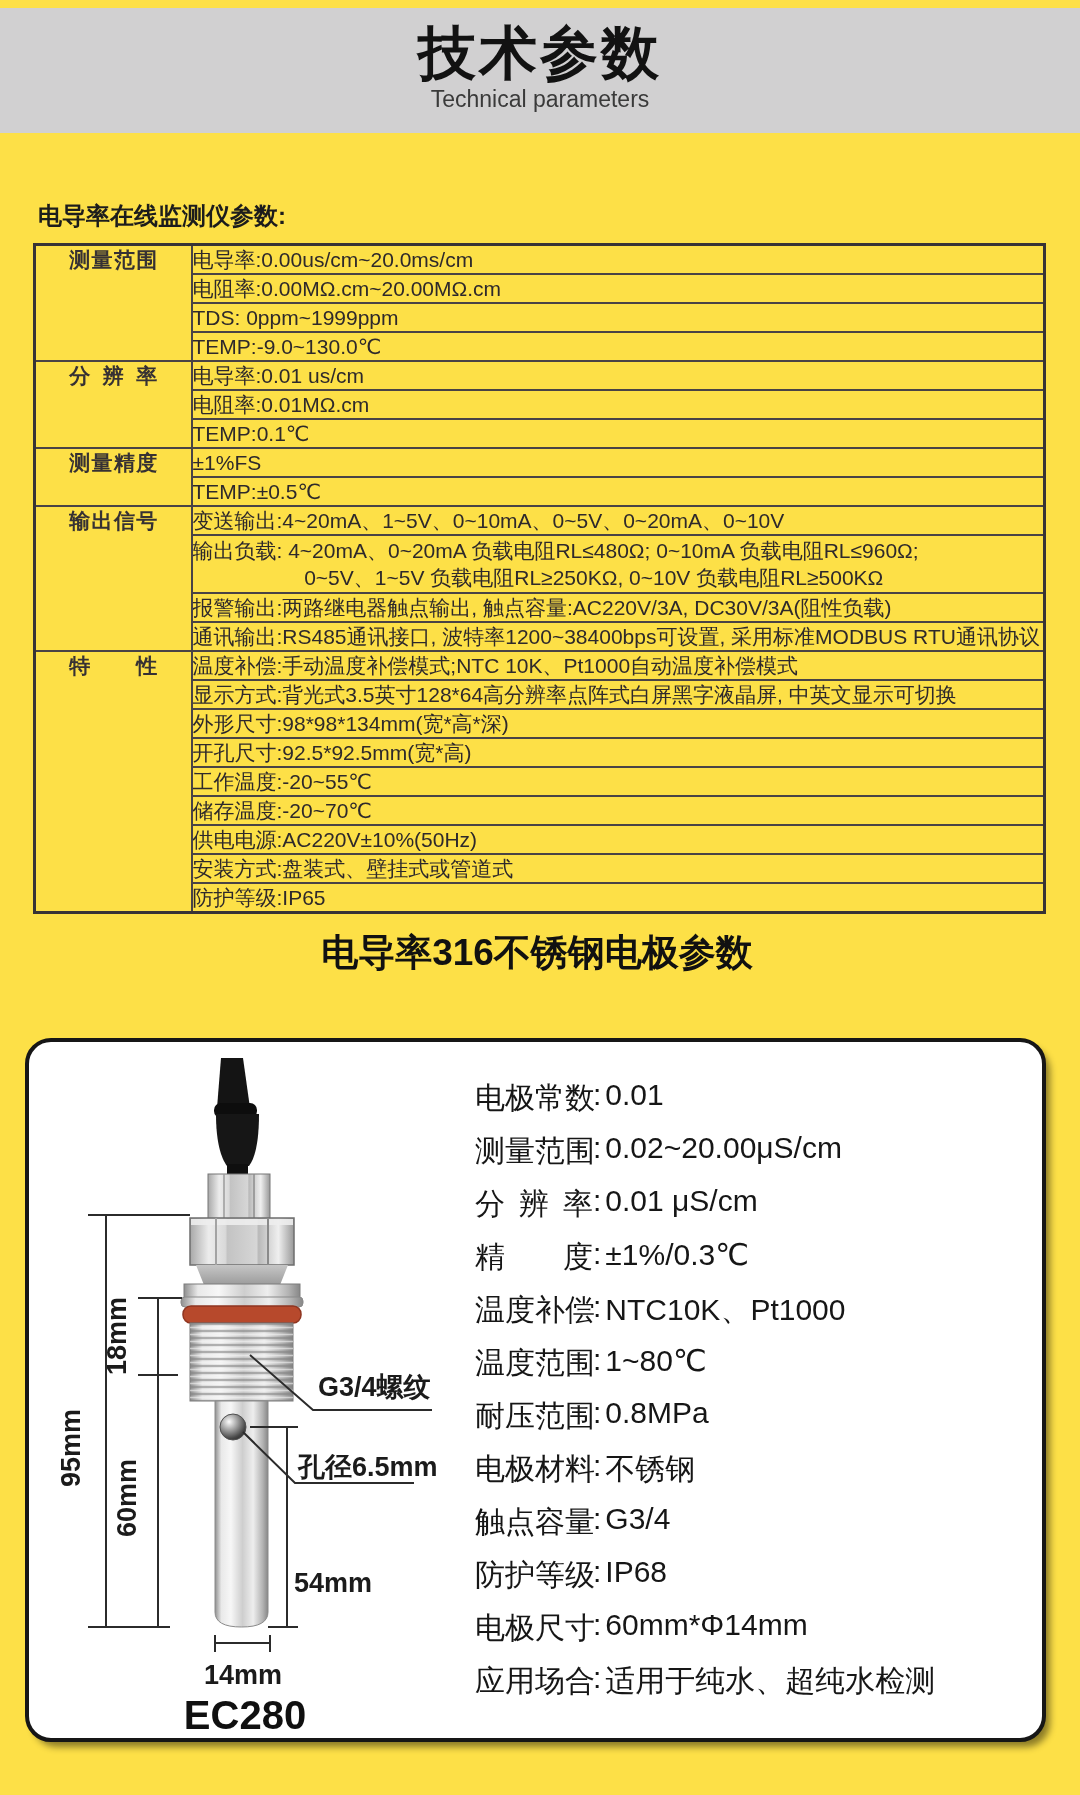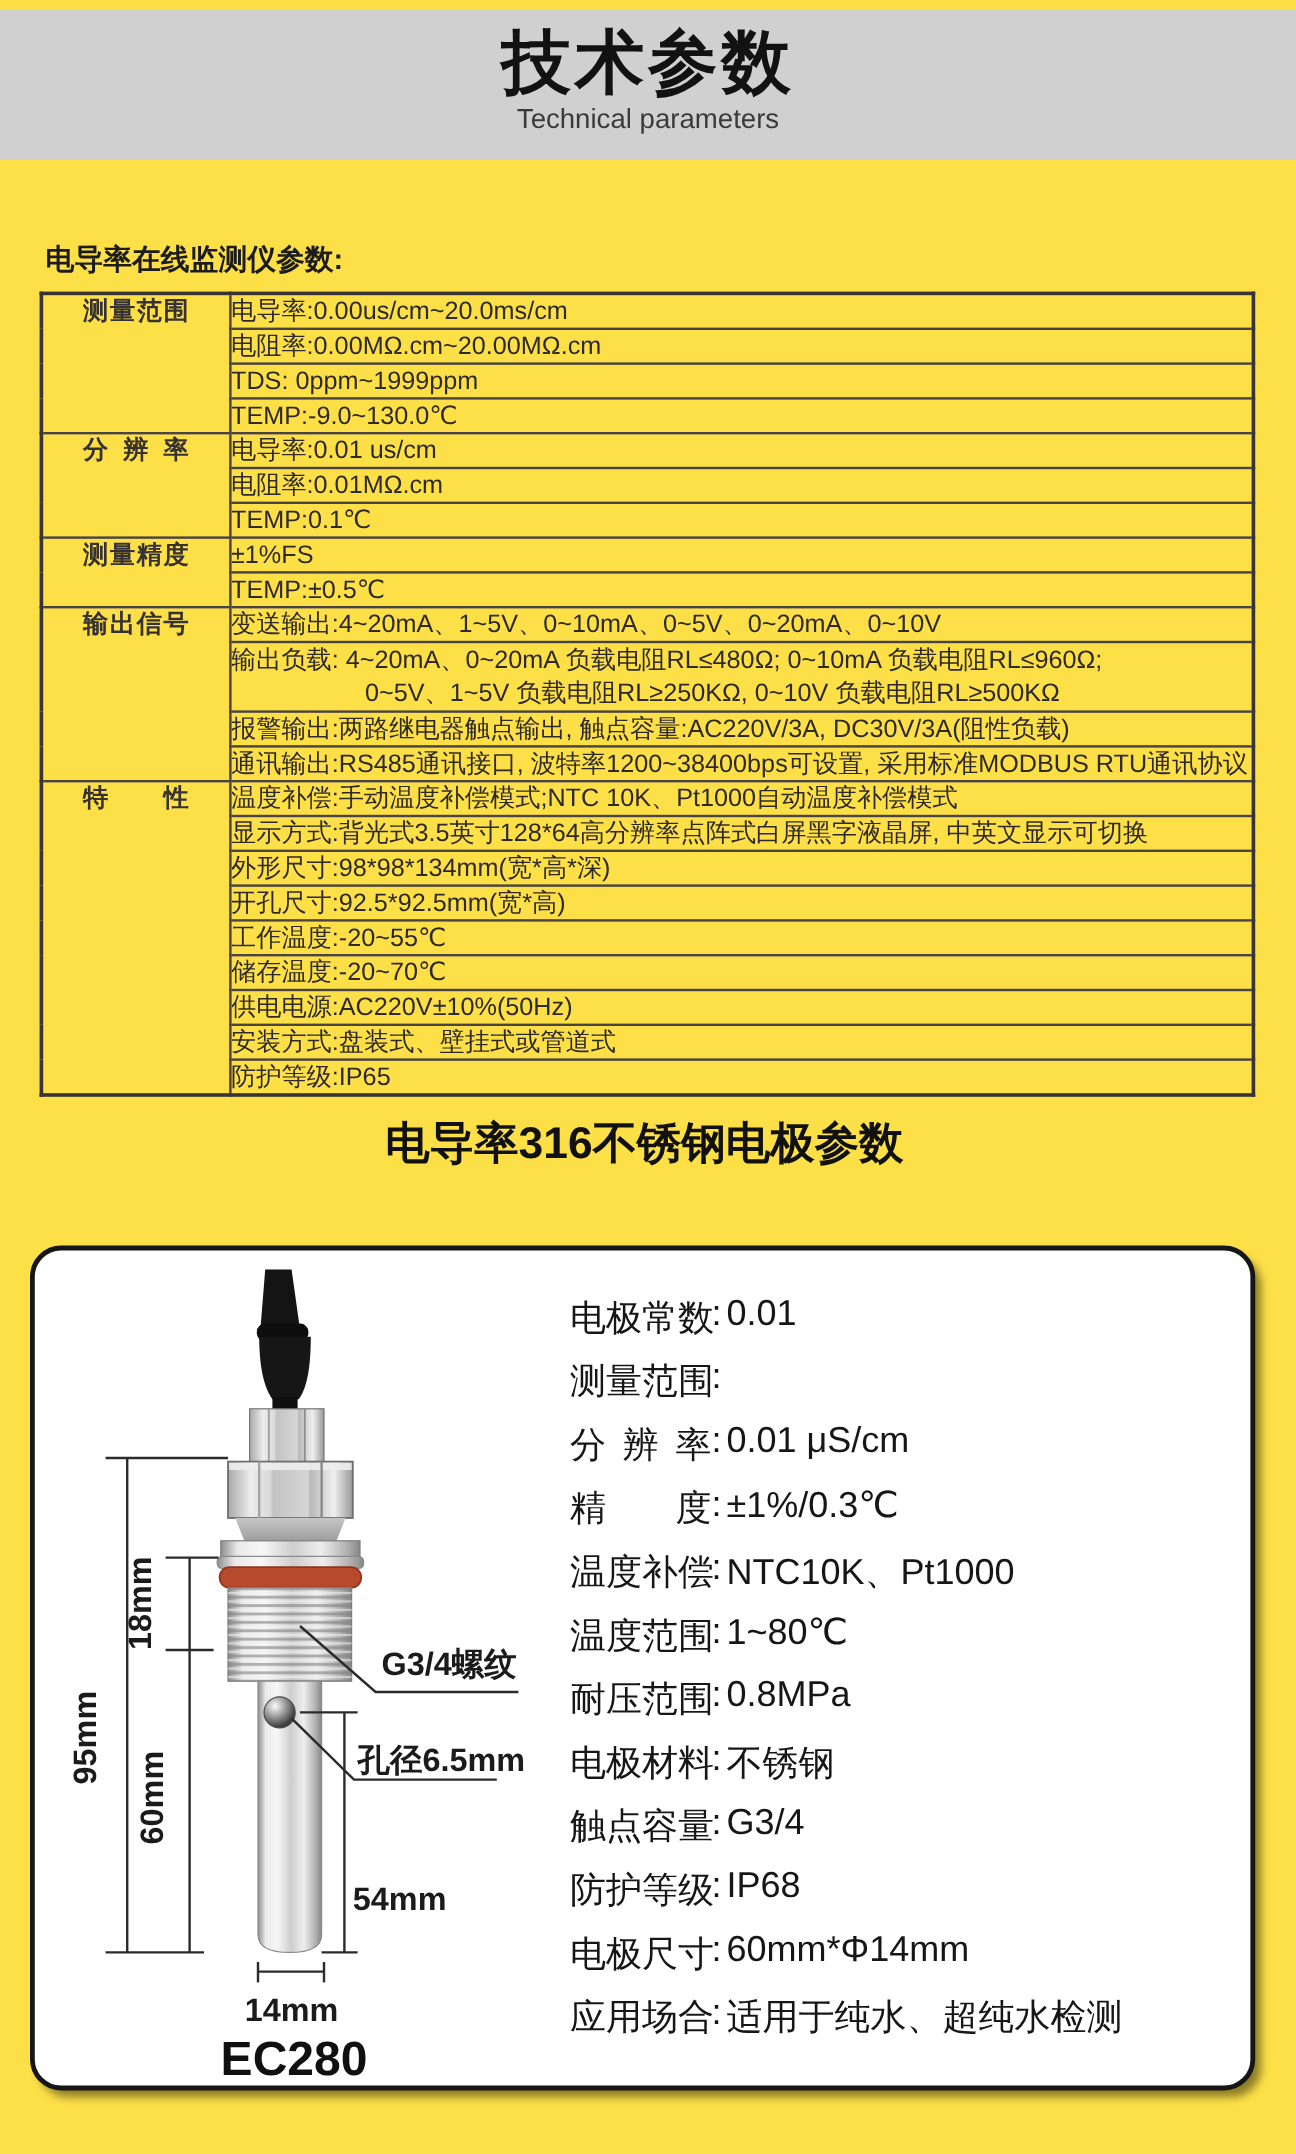--- a/index.html
+++ b/index.html
@@ -234,20 +234,21 @@
 
     <div class="specs">
       <div class="srow">
           <span class="lab">电极常数</span>
           <span class="col">:</span>
           <span class="val">0.01</span>
         </div>
       <div class="srow">
           <span class="lab">测量范围</span>
           <span class="col">:</span>
+          <span class="val">0.02~20.00μS/cm</span>
         </div>
       <div class="srow">
           <span class="lab">分辨率</span>
           <span class="col">:</span>
           <span class="val">0.01 μS/cm</span>
         </div>
       <div class="srow">
           <span class="lab">精度</span>
           <span class="col">:</span>
           <span class="val">±1%/0.3℃</span>

